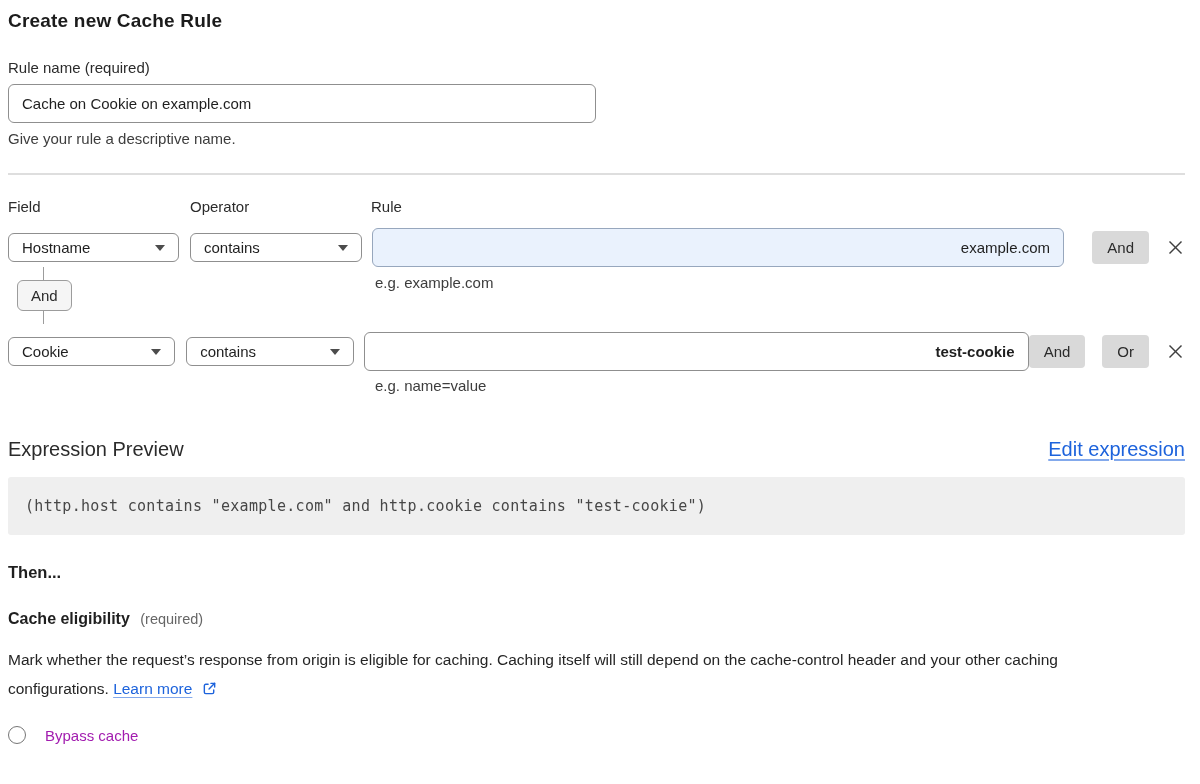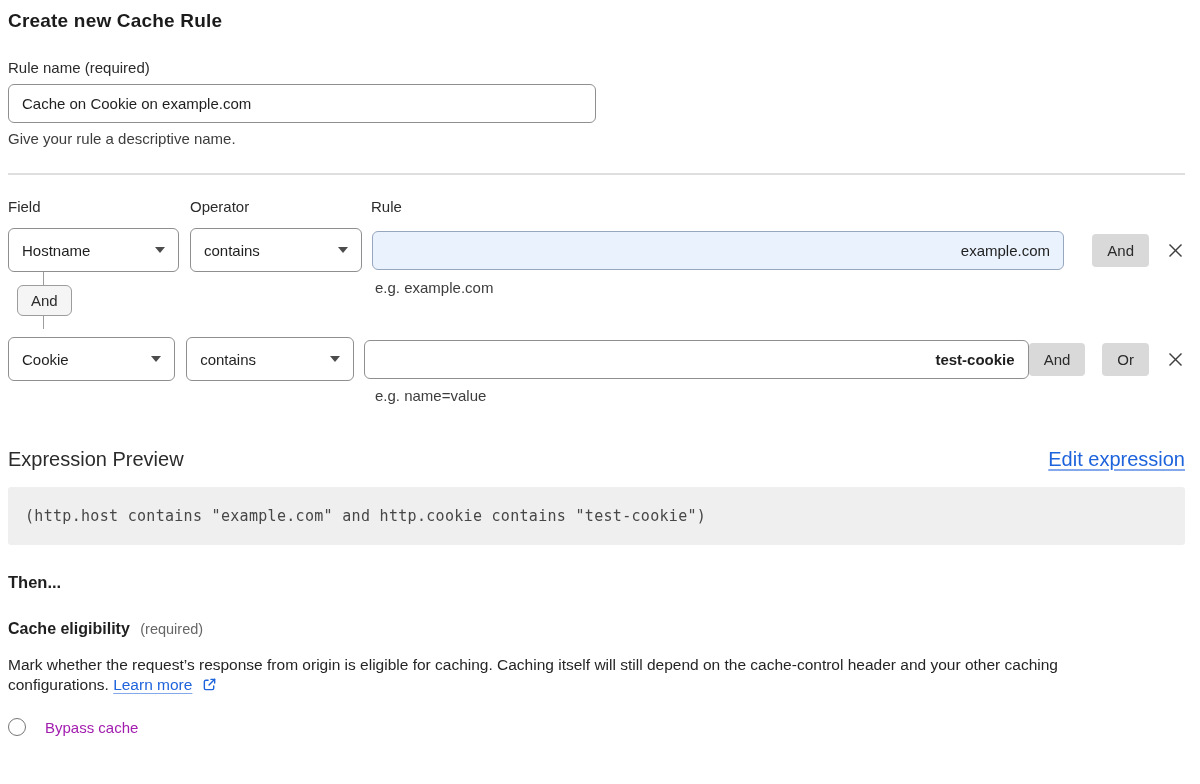--- a/index.html
+++ b/index.html
@@ -24,21 +24,21 @@
   .divider { border:none; border-top:2px solid #dedede; margin:26px 0 0; width:1177px; }
 
   .section-heading { font-size:16.5px; font-weight:bold; color:#1f1f1f; margin:25px 0 0; }
 
   .columns-row { display:flex; margin-top:23px; font-size:15px; color:#2b2b2b; width:1177px; }
   .col-field { width:182px; }
   .col-operator { width:181px; }
 
   .condition-row { display:flex; align-items:center; margin-top:13px; width:1177px; }
   .select {
-    width:171px; height:44px; border:1px solid #8f8f8f; border-radius:6px; background:#fff;
+    width:171px; height:29px; border:1px solid #8f8f8f; border-radius:6px; background:#fff;
     display:flex; align-items:center; justify-content:space-between;
     padding:0 13px; font-size:15px; color:#1f1f1f; cursor:pointer;
   }
   .select.operator { width:172px; margin-left:11px; }
   .caret {
     width:0; height:0; flex:none;
     border-left:5px solid transparent; border-right:5px solid transparent;
     border-top:6px solid #4c4c4c;
   }
   .value-input { margin-left:10px;text-align:right; }
@@ -69,21 +69,21 @@
   .expression-box {
     margin-top:16px; width:1177px; background:#efefef; border-radius:3px; padding:20px 17px;
     font-family:"DejaVu Sans Mono","Liberation Mono",monospace; font-size:15px; color:#474747;
     letter-spacing:.3px;
   }
 
   .then-heading { margin-top:28px; }
   .eligibility-heading { margin:28px 0 0; font-size:16px; font-weight:bold; color:#1f1f1f; }
   .required-note { font-size:14.5px; color:#666; font-weight:normal; margin-left:6px; }
 
-  .description { margin:17px 0 0; font-size:15.5px; line-height:20px; color:#252525; max-width:1155px; }
+  .description { margin:17px 0 0; font-size:15.5px; line-height:29px; color:#252525; max-width:1155px; }
   .ext-icon { margin-left:5px; vertical-align:-2px; }
   .ext-icon path { stroke:#1d63dc; stroke-width:1.5; fill:none; stroke-linecap:round; stroke-linejoin:round; }
 
   .radio-option { display:flex; align-items:center; gap:19px; margin-top:23px; font-size:15px; color:#a21caf; cursor:pointer; }
   .radio {
     width:18px; height:18px; border-radius:50%; border:1px solid #767676; background:#fff;
     display:flex; align-items:center; justify-content:center; flex:none;
   }
 </style>
 </head>

